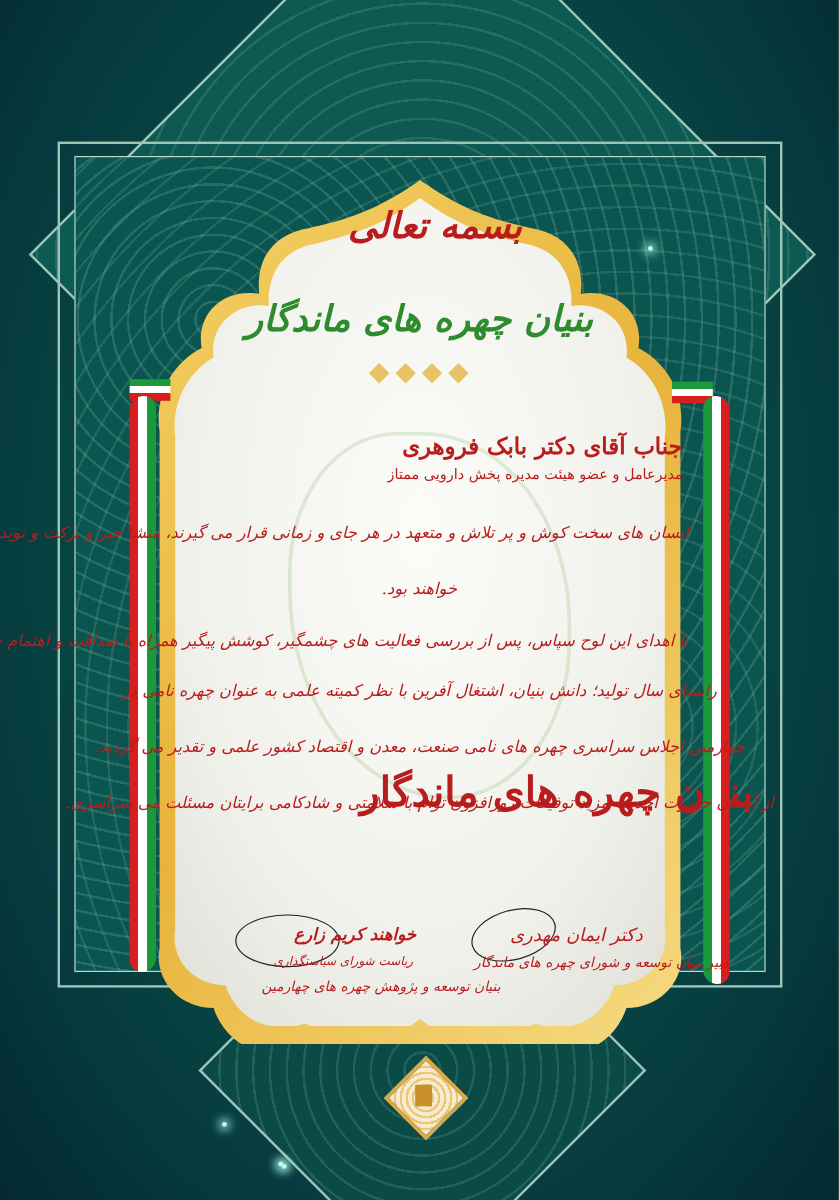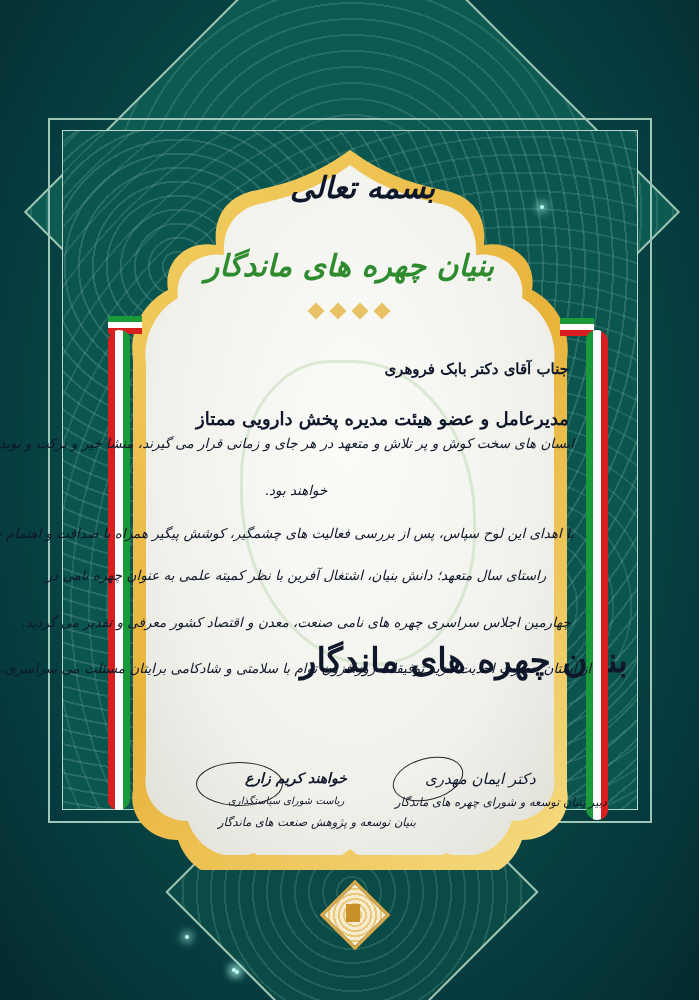--- a/index.html
+++ b/index.html
@@ -33,29 +33,29 @@
   .ribbon{position:absolute;width:22px;border-radius:12px;}
   .ribbon.left{left:108px;top:330px;height:480px;
     background:linear-gradient(90deg,#d81e1e 0 33%,#ffffff 33% 66%,#1a9a3a 66% 100%);transform:skewY(-4deg);}
   .ribbon.right{left:586px;top:330px;height:490px;
     background:linear-gradient(90deg,#1a9a3a 0 33%,#ffffff 33% 66%,#d81e1e 66% 100%);transform:skewY(4deg);}
   .ribbon-top{position:absolute;height:18px;width:34px;
     background:linear-gradient(180deg,#1a9a3a 0 33%,#ffffff 33% 66%,#d81e1e 66% 100%);}
   .ribbon-top.left{left:108px;top:316px;}
   .ribbon-top.right{left:560px;top:318px;}
 
-  .text{position:absolute;direction:rtl;color:#0f172a;white-space:nowrap;}
+  .text{position:absolute;direction:rtl;color:#b91c1c;white-space:nowrap;}
   .basmala{left:290px;top:170px;font-size:30px;font-style:italic;font-weight:bold;}
   .title{left:0;width:699px;text-align:center;top:248px;font-size:30px;color:#2e8b2e;font-weight:bold;font-style:italic;}
   .dots{position:absolute;left:310px;top:305px;display:flex;gap:10px;}
   .dot{width:12px;height:12px;background:#e8c265;transform:rotate(45deg);}
-  .name{right:130px;top:360px;font-size:15px;font-weight:bold;}
-  .position{right:130px;top:388px;font-size:18px;font-weight:bold;margin-top:20px;}
+  .name{right:130px;top:360px;font-size:19px;font-weight:bold;}
+  .position{right:130px;top:388px;font-size:12px;font-weight:normal;}
   .body-line{right:125px;font-size:13.5px;font-style:italic;}
-  .center-line{left:0;width:592px;text-align:center;font-size:13.5px;font-style:italic;}
+  .center-line{left:0;width:699px;text-align:center;font-size:13.5px;font-style:italic;}
   .sig{font-style:italic;font-size:13px;}
   .sig-mark{position:absolute;border:1.5px solid #222;border-radius:50%;}
   .emblem{position:absolute;left:330px;top:890px;width:44px;height:44px;
     transform:rotate(45deg);border:3px solid #d9a94a;
     background:repeating-radial-gradient(circle,#e9c879 0 2px,#f7ecd0 2px 5px);}
   .emblem-core{position:absolute;left:346px;top:904px;width:14px;height:18px;background:#c8912a;}
   .sparkle{position:absolute;width:4px;height:4px;background:#bffff0;border-radius:50%;
     box-shadow:0 0 8px 3px rgba(180,255,240,.8);}
 </style>
 </head>
@@ -90,27 +90,27 @@
   <div class="dot"></div>
   <div class="dot"></div>
 </div>
 
 <div class="text name">جناب آقای دکتر بابک فروهری</div>
 <div class="text position">مدیرعامل و عضو هیئت مدیره پخش دارویی ممتاز</div>
 
 <div class="text body-line" style="top:435px">انسان های سخت کوش و پر تلاش و متعهد در هر جای و زمانی قرار می گیرند، منشا خیر و برکت و نوید بخش آینده ای تاثیرگذار</div>
 <div class="text center-line" style="top:482px">خواهند بود.</div>
 <div class="text body-line" style="top:525px">با اهدای این لوح سپاس، پس از بررسی فعالیت های چشمگیر، کوشش پیگیر همراه با صداقت و اهتمام حضرتعالی و همکاران در</div>
-<div class="text center-line" style="top:567px">راستای سال متعهد؛ دانش بنیان، اشتغال آفرین با نظر کمیته علمی به عنوان چهره نامی در</div>
-<div class="text center-line" style="top:614px">چهارمین اجلاس سراسری چهره های نامی صنعت، معدن و اقتصاد کشور معرفی و تقدیر می گردید.</div>
+<div class="text center-line" style="top:567px">راستای سال تولید؛ دانش بنیان، اشتغال آفرین با نظر کمیته علمی به عنوان چهره نامی در</div>
+<div class="text center-line" style="top:614px">چهارمین اجلاس سراسری چهره های نامی صنعت، معدن و اقتصاد کشور علمی و تقدیر می گردید.</div>
 <div class="text center-line" style="top:660px">از آستان حضرت احدیت مزید توفیقات روزافزون توام با سلامتی و شادکامی برایتان مسئلت می سراسری.</div>
 
 <div class="sig-mark" style="left:392px;top:758px;width:70px;height:40px;transform:rotate(-15deg)"></div>
 <div class="text sig" style="left:425px;top:770px;font-size:15px;font-weight:normal">دکتر ایمان مهدری</div>
 <div class="text sig" style="left:395px;top:795px;font-size:11.5px">دبیر بنیان توسعه و شورای چهره های ماندگار</div>
 
 <div class="sig-mark" style="left:196px;top:762px;width:85px;height:42px"></div>
 <div class="text sig" style="left:245px;top:770px;font-size:14px;font-weight:bold">خواهند کریم زارع</div>
 <div class="text sig" style="left:228px;top:795px;font-size:10px">ریاست شورای سیاستگذاری</div>
-<div class="text sig" style="left:218px;top:815px;font-size:11.5px">بنیان توسعه و پژوهش صنعت های ماندگار</div>
+<div class="text sig" style="left:218px;top:815px;font-size:11.5px">بنیان توسعه و پژوهش چهره های چهارمین</div>
 
 <div class="emblem"></div>
 <div class="emblem-core"></div>
 
 </body></html>

